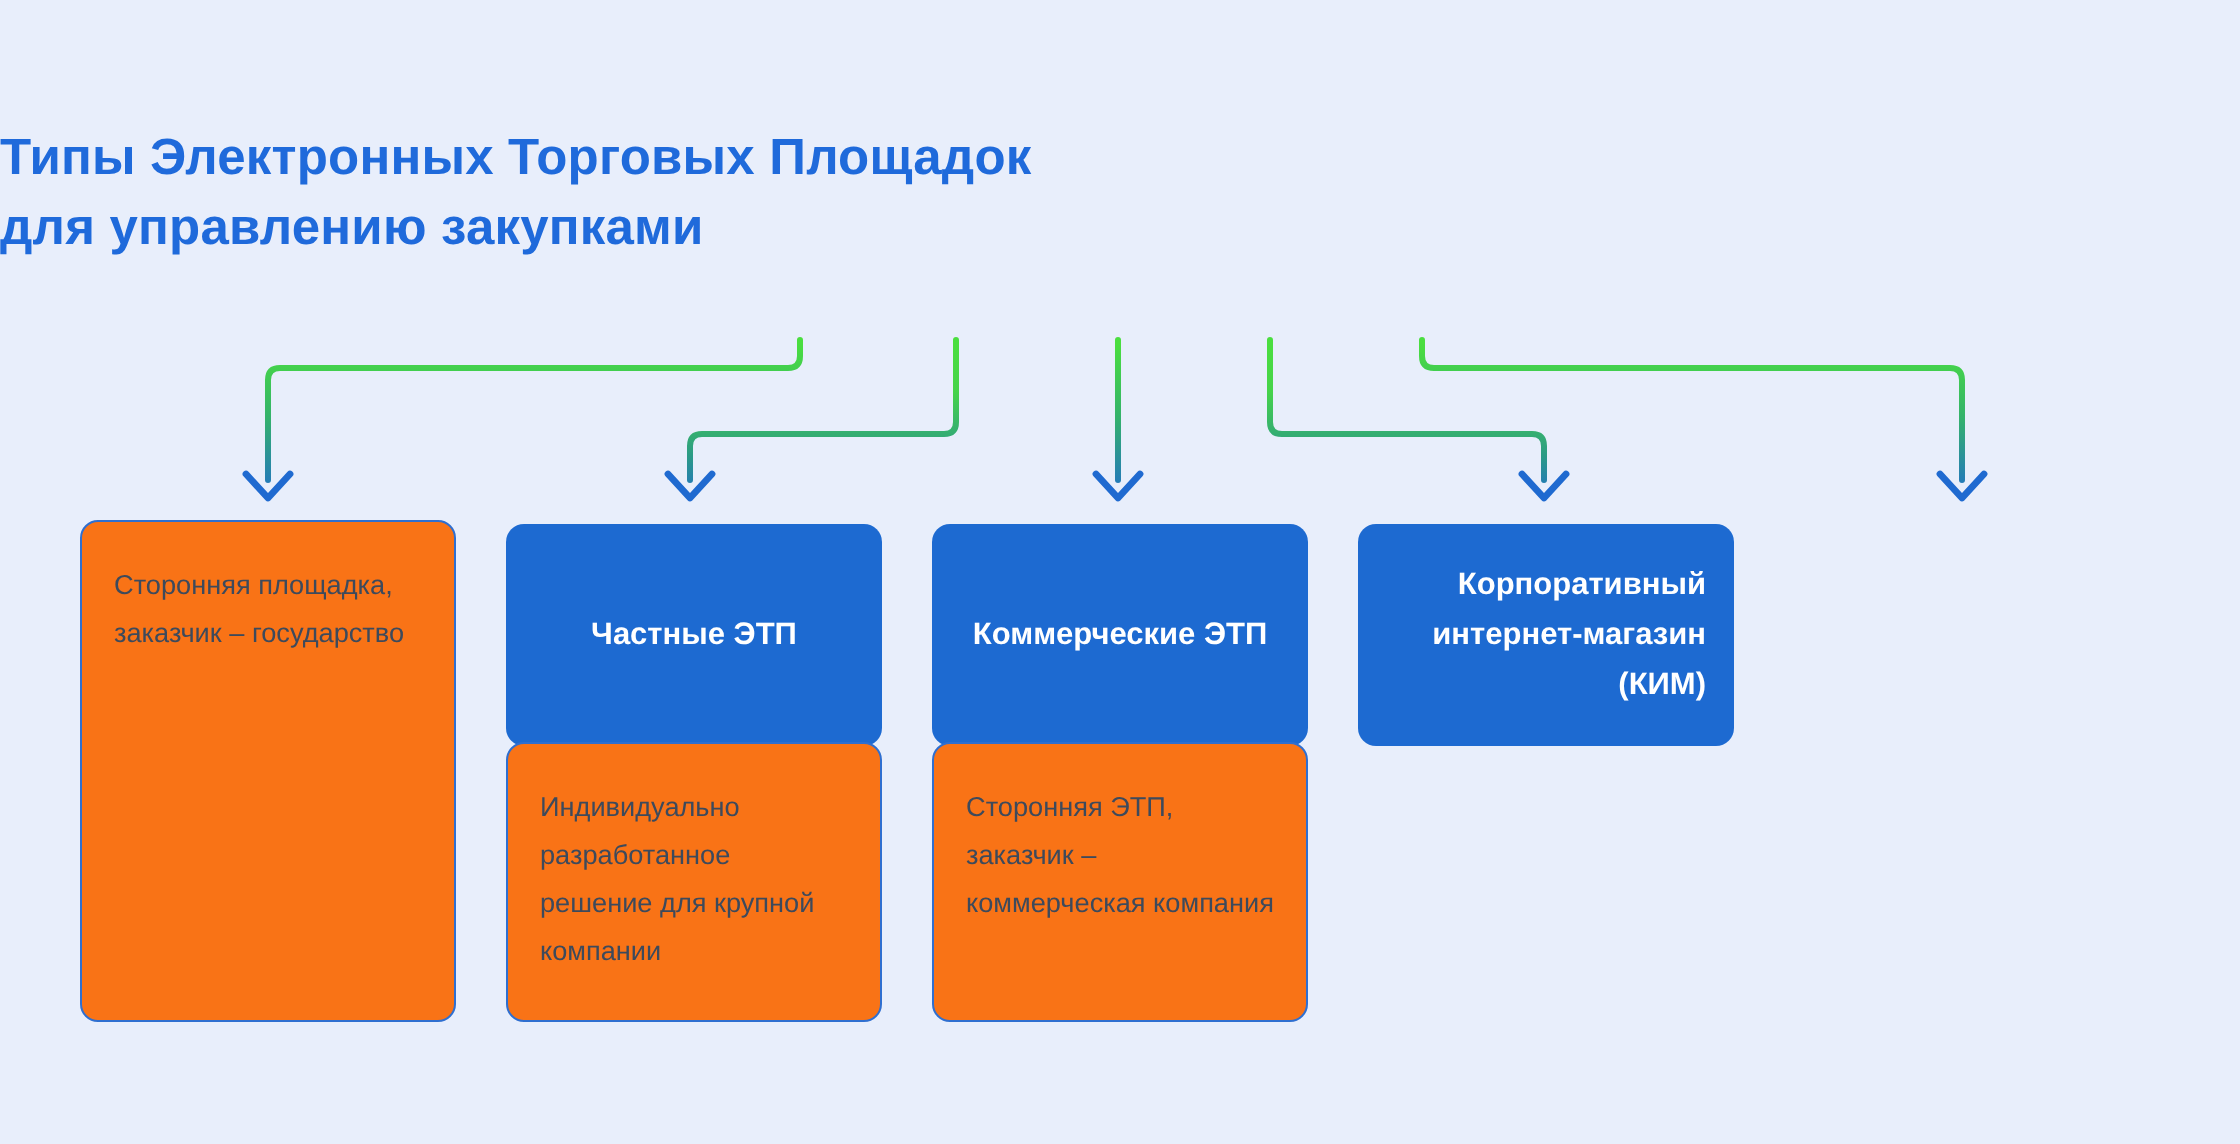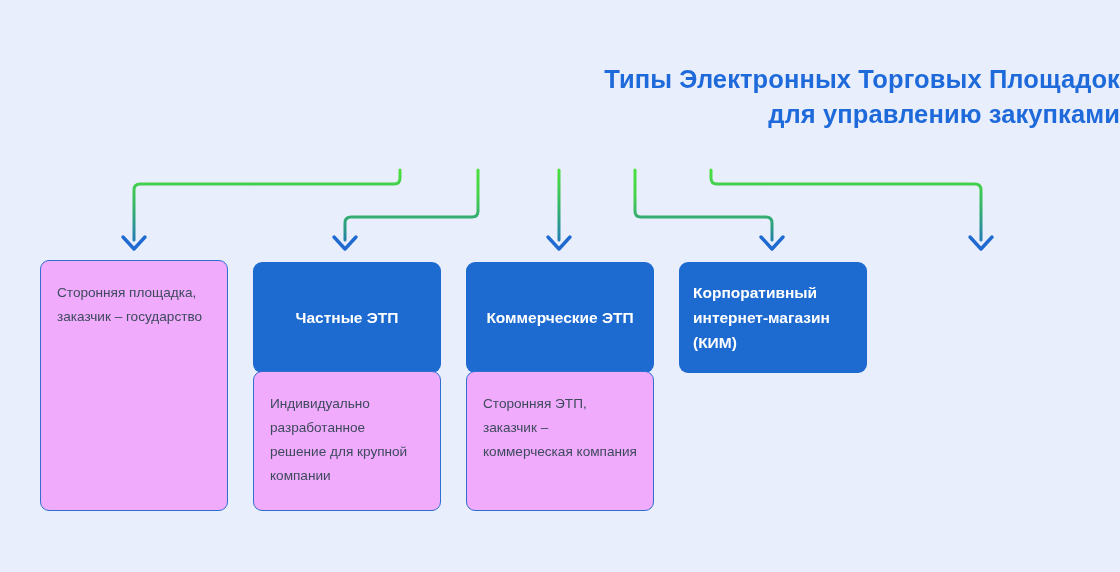--- a/index.html
+++ b/index.html
@@ -19,21 +19,21 @@
     height: 572px;
     background: #e8eefb;
   }
 
   
   #title-block {
     position: absolute;
     left: 0;
     top: 62px;
     width: 1120px;
-    text-align: right;
+    text-align: left;
     color: #1f6adb;
     font-size: 25.5px;
     font-weight: bold;
     line-height: 35px;
     letter-spacing: 0.1px;
   }
   #title-block .tline { display: block; white-space: pre; }
 
   
   #connectors {
@@ -65,27 +65,27 @@
     box-sizing: border-box;
     background: #1d6ad1;
     border-radius: 9px;
     color: #ffffff;
     font-size: 15.5px;
     font-weight: bold;
     line-height: 25px;
     display: flex;
     align-items: center;
     justify-content: center;
-    text-align: left;
+    text-align: right;
     padding: 4px 14px;
   }
   .card-body {
     flex: 1;
     box-sizing: border-box;
-    background: #f0abfc;
+    background: #f97316;
     border: 1px solid #2f6fd0;
     border-radius: 9px;
     margin-top: -2px;
     padding: 20px 16px 14px 16px;
     color: #3d4a5c;
     font-size: 13.6px;
     line-height: 24px;
   }
   .card-body-text { display: block; }
 </style>

